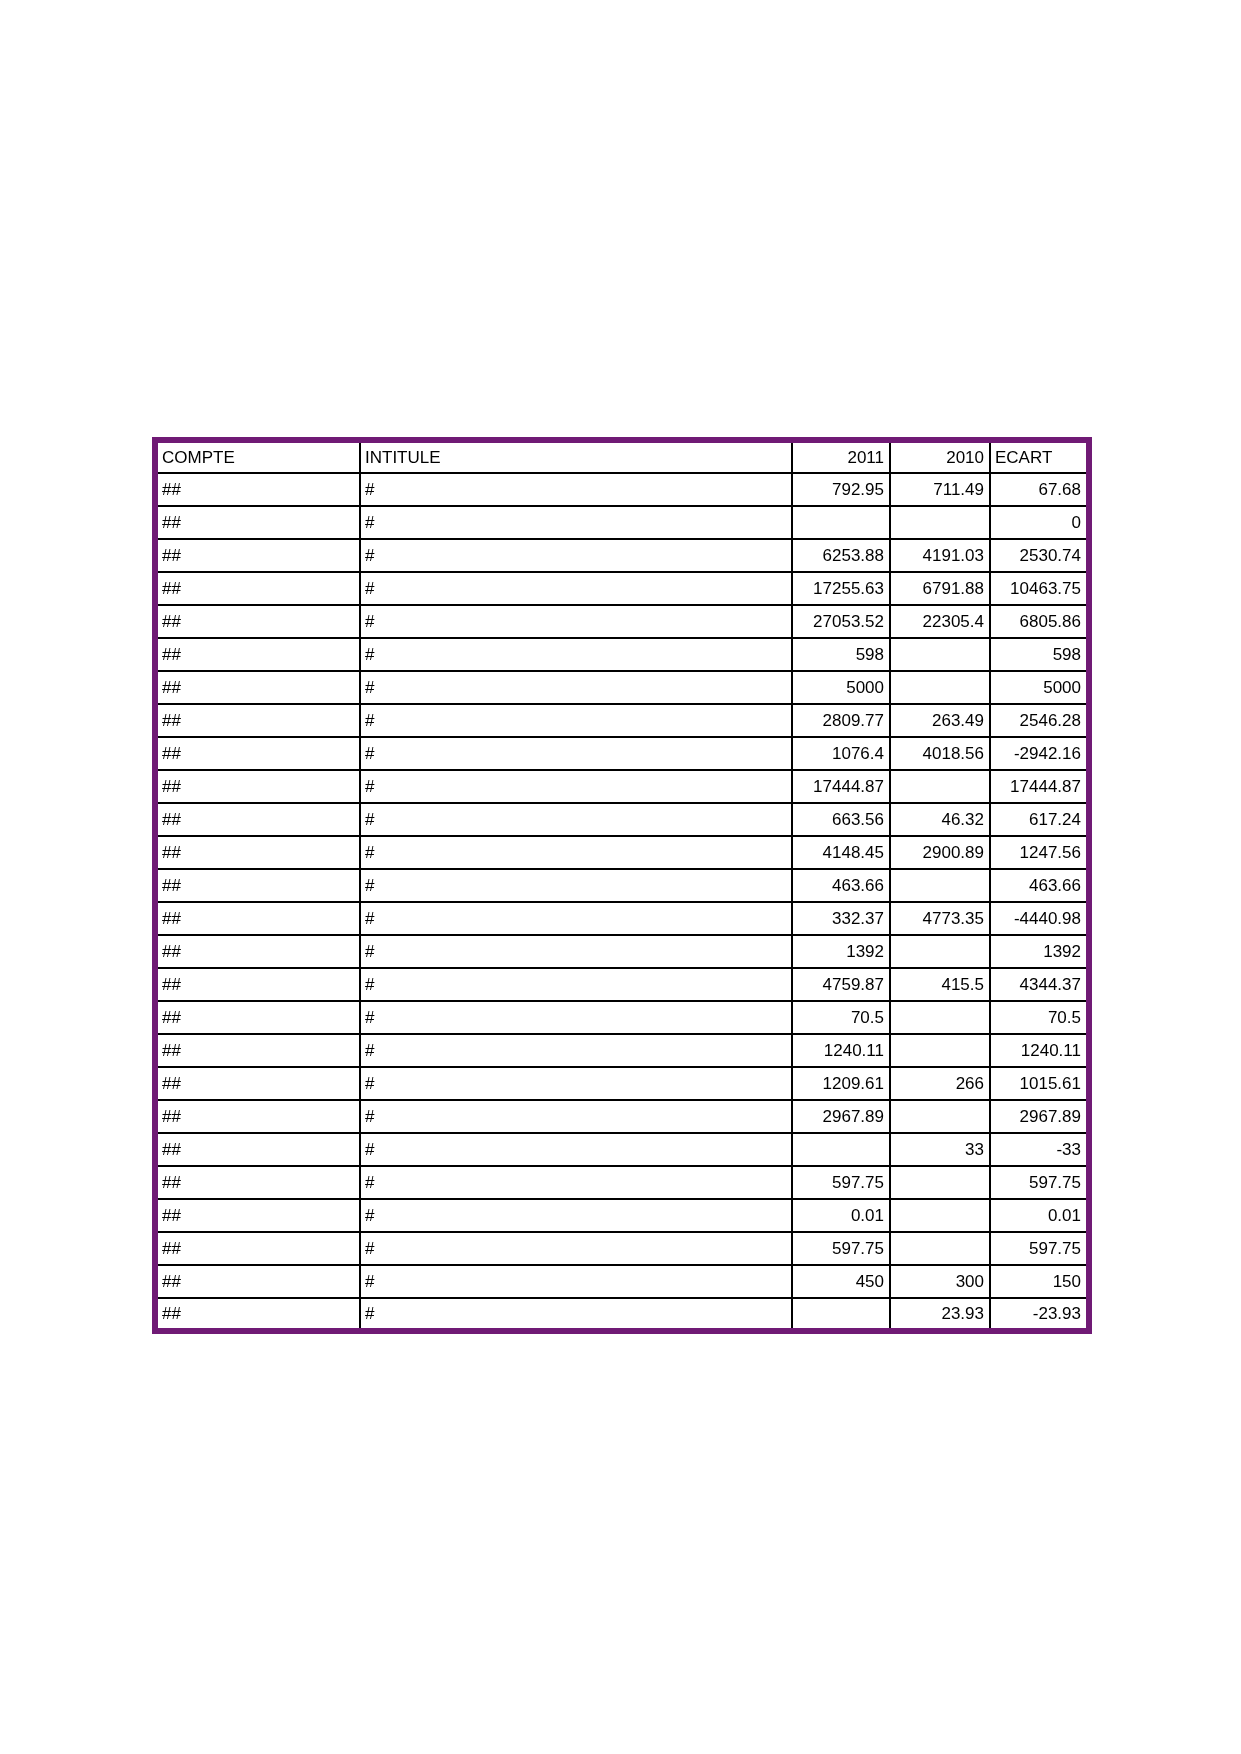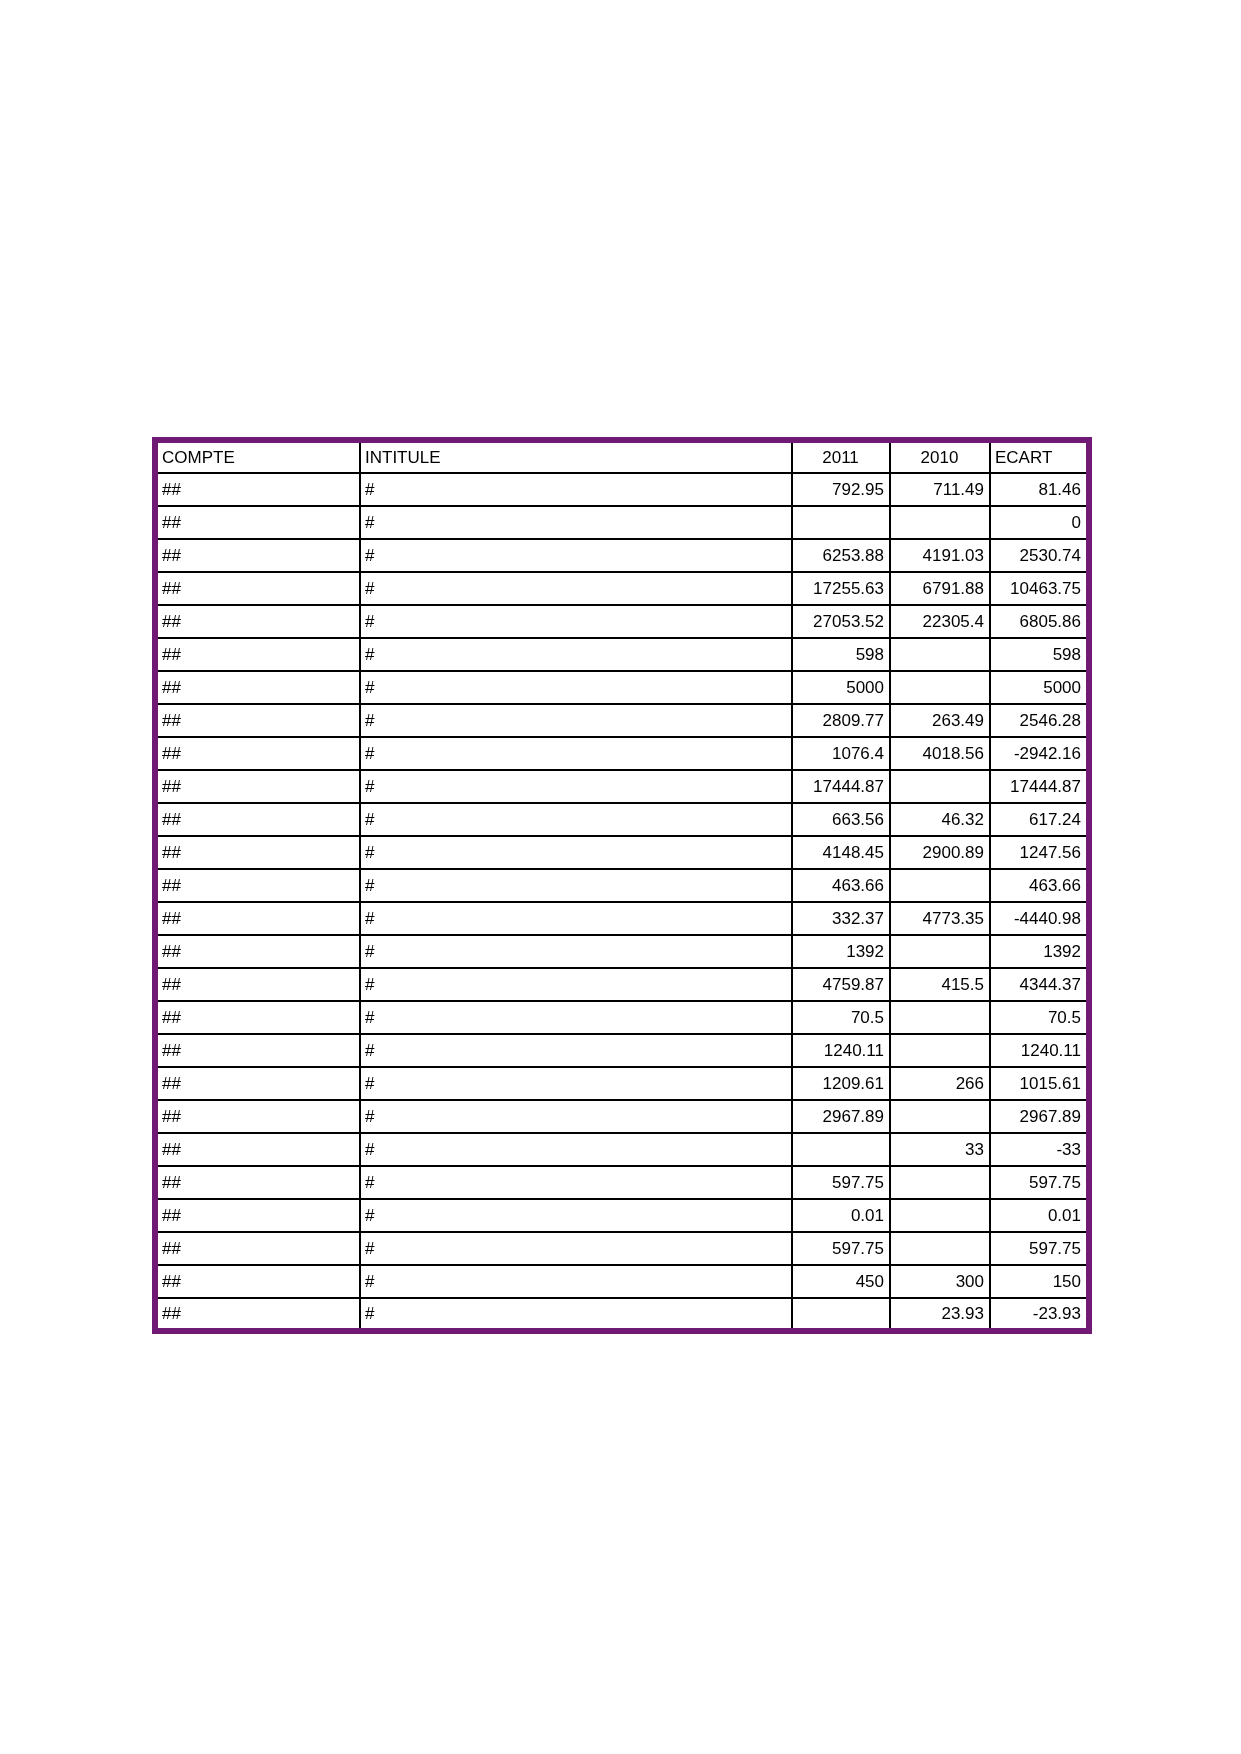--- a/index.html
+++ b/index.html
@@ -34,21 +34,21 @@
     font-size: 17px;
     font-weight: normal;
     color: #000;
     white-space: nowrap;
     overflow: hidden;
     vertical-align: middle;
   }
   table.grid thead tr { height: 31px; }
   
   td.col-y2011, td.col-y2010, td.col-ecart { text-align: right; }
-  th.col-y2011, th.col-y2010 { text-align: center; }
+  th.col-y2011, th.col-y2010 { text-align: right; }
   
   th.col-compte, th.col-intitule, th.col-ecart,
   td.col-compte, td.col-intitule { text-align: left; }
   .red { color: var(--accent-red, #ee1c1c); }
   
   td.merge { border-bottom-style: hidden; }
   tr.total td { font-weight: bold; height: 36px; }
 </style>
 </head>
 <body style="background: rgb(255, 255, 255);">
@@ -71,21 +71,21 @@
             <th class="col-y2010">2010</th>
             <th class="col-ecart">ECART</th>
           </tr>
       </thead>
       <tbody>
           <tr>
             <td class="col-compte">##</td>
             <td class="col-intitule">#</td>
             <td class="col-y2011">792.95</td>
             <td class="col-y2010">711.49</td>
-            <td class="col-ecart">81.46</td>
+            <td class="col-ecart">67.68</td>
           </tr>
           <tr>
             <td class="col-compte">##</td>
             <td class="col-intitule">#</td>
             <td class="col-y2011"></td>
             <td class="col-y2010"></td>
             <td class="col-ecart">0</td>
           </tr>
           <tr>
             <td class="col-compte">##</td>

